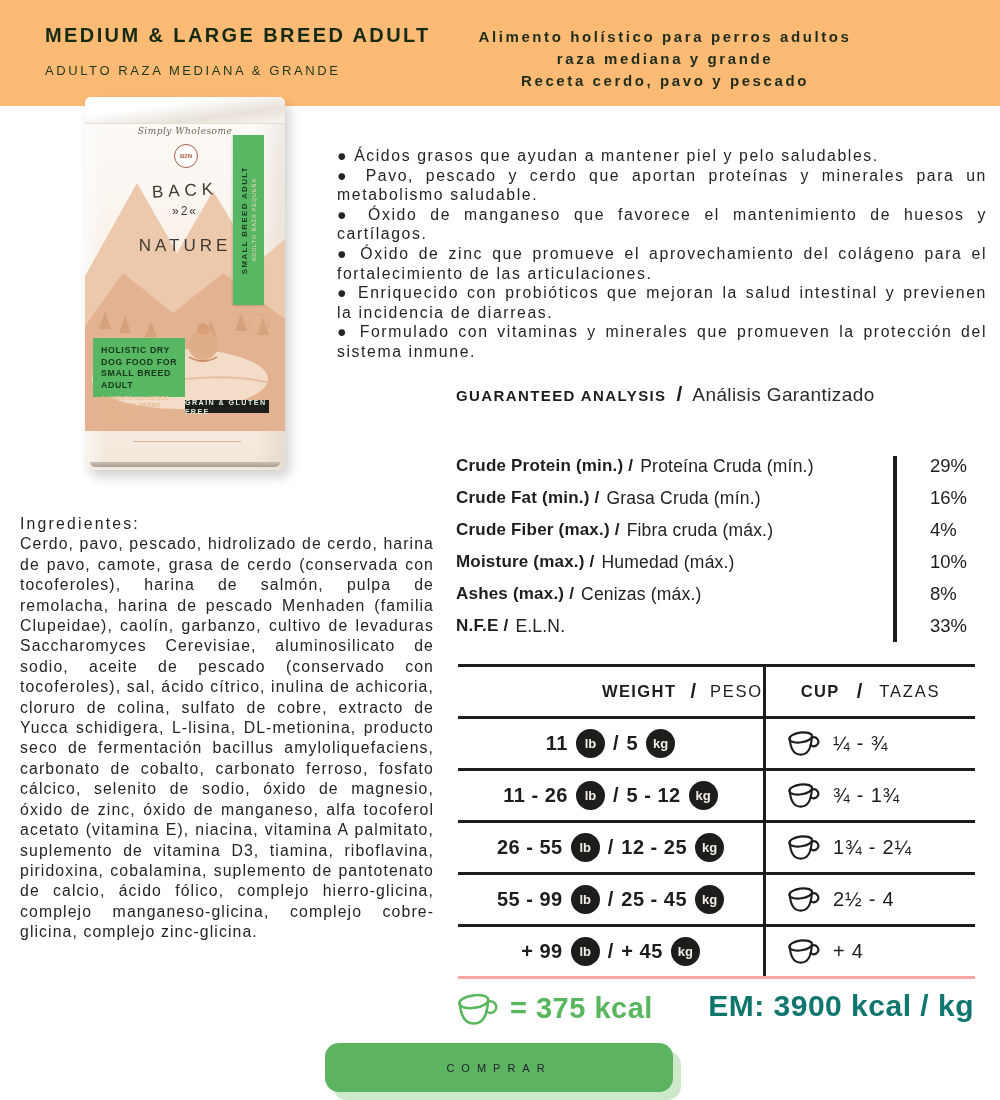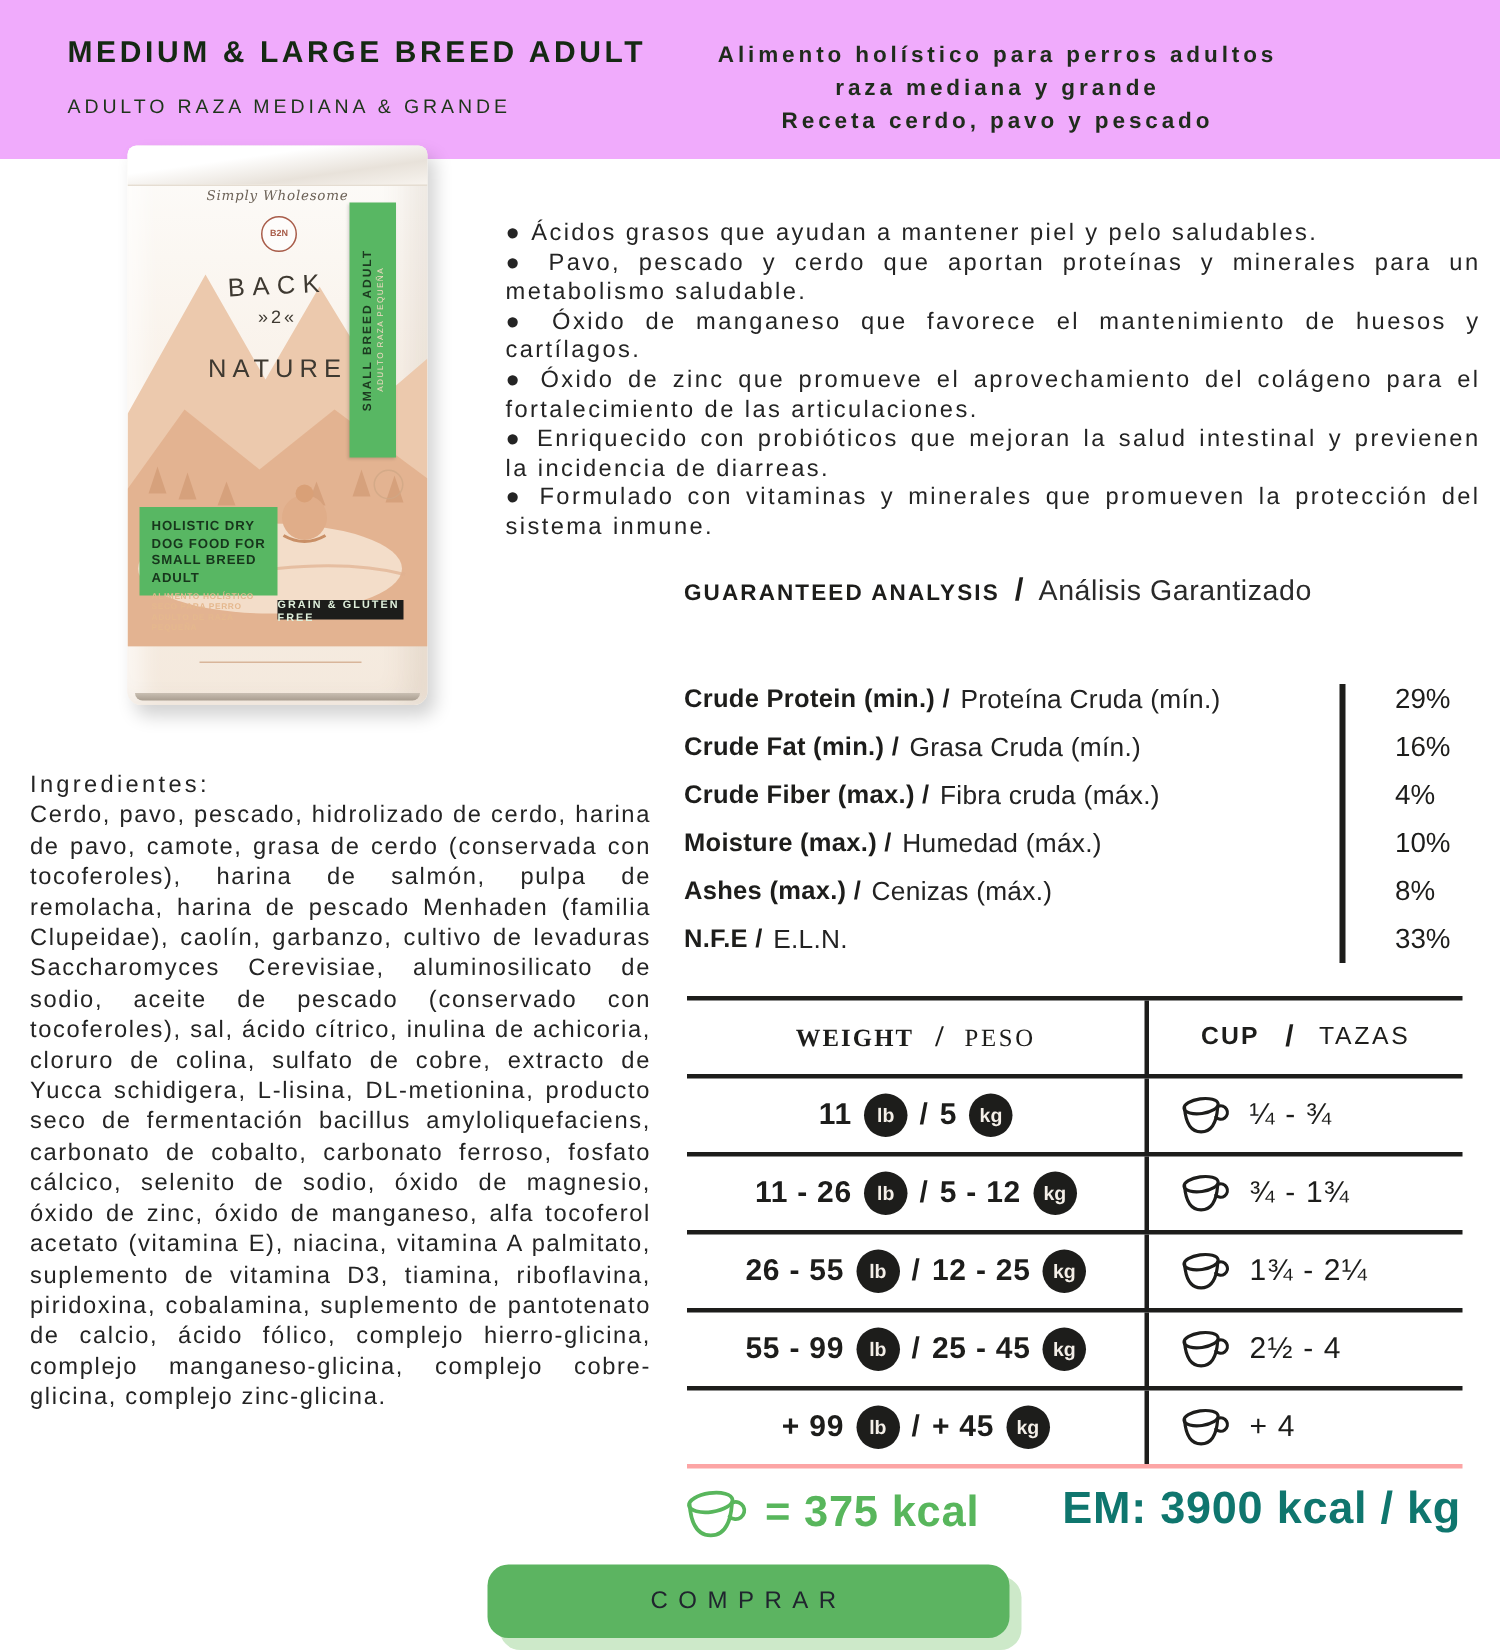--- a/index.html
+++ b/index.html
@@ -1,19 +1,19 @@
 <!DOCTYPE html>
 <html><head>
 <meta charset="utf-8">
 <style>
   html,body{margin:0;padding:0;background:#ffffff;}
   body{width:1000px;height:1100px;position:relative;font-family:"Liberation Sans",sans-serif;color:#1d1d1b;overflow:hidden;}
 
   
-  .header-band{position:absolute;left:0;top:0;width:1000px;height:106px;background:#f0abfc;}
+  .header-band{position:absolute;left:0;top:0;width:1000px;height:106px;background:#fdba74;}
   .header-left{position:absolute;left:45px;top:24px;}
   .header-title{font-size:20px;font-weight:bold;letter-spacing:2.4px;color:#142а12;color:#152913;}
   .header-subtitle{margin-top:16px;font-size:13px;letter-spacing:2.6px;color:#1d3519;}
   .header-right{position:absolute;left:450px;top:26px;width:430px;text-align:center;font-size:15px;font-weight:bold;letter-spacing:2.6px;line-height:22px;color:#1f2c1c;}
 
   
   .bag{position:absolute;left:85px;top:97px;width:200px;height:373px;}
   .bag-body{position:absolute;inset:0;background:linear-gradient(180deg,#fdfcfa 0%,#f9f2ea 40%,#f4e9dd 100%);border-radius:6px 6px 9px 9px;box-shadow:5px 7px 12px rgba(0,0,0,.18), inset -14px 0 18px rgba(120,90,60,.10), inset 10px 0 14px rgba(255,255,255,.6);overflow:hidden;}
   .bag-top{position:absolute;left:0;top:0;right:0;height:26px;background:linear-gradient(172deg,#ffffff 35%,#e8e2da 70%,#f7f3ee 100%);border-bottom:1px solid #e5ddd2;}
   .bag-scene{position:absolute;left:0;top:24px;width:200px;height:310px;}
@@ -76,21 +76,21 @@
   .energy-equals{position:absolute;left:510px;top:992px;font-size:29px;font-weight:bold;color:#58b65c;letter-spacing:.5px;}
   .energy-em{position:absolute;right:26px;top:989px;font-size:30px;font-weight:bold;color:#0f766e;letter-spacing:.5px;}
 
   
   .ingredients{position:absolute;left:20px;top:514px;width:414px;}
   .ingredients-title{font-size:15.8px;letter-spacing:2.2px;color:#242424;line-height:20.4px;}
   .ingredients-text{font-size:15.8px;line-height:20.4px;letter-spacing:1.1px;text-align:justify;color:#242424;}
 
   
   .buy-btn{position:absolute;left:325px;top:1043px;width:348px;height:49px;background:#5cb461;border-radius:14px;box-shadow:8px 8px 0 0 #cde9c9;display:flex;align-items:center;justify-content:center;cursor:pointer;border:none;}
-  .buy-label{font-size:16px;letter-spacing:7px;color:#20242e;}
+  .buy-label{font-size:11px;letter-spacing:7px;color:#20242e;}
 </style>
 </head>
 <body>
 
 <div class="header-band">
   <div class="header-left">
     <div class="header-title">MEDIUM &amp; LARGE BREED ADULT</div>
     <div class="header-subtitle">ADULTO RAZA MEDIANA &amp; GRANDE</div>
   </div>
   <div class="header-right">
@@ -189,21 +189,21 @@
     <span class="ga-en">N.F.E /</span>
     <span class="ga-es">E.L.N.</span>
     <span class="ga-value">33%</span>
   </div>
 </div>
 <div class="ga-bar"></div>
 
 <div class="ft">
 
   <div class="ft-row ft-head">
-    <div class="ft-cell-w" style="justify-content:center;font-family:Liberation Serif, serif;">
+    <div class="ft-cell-w" style="justify-content:flex-end;">
       <span class="fh-bold">WEIGHT</span>
       <span class="fh-slash">/</span>
       <span class="fh-reg">PESO</span>
     </div>
     <div class="ft-cell-c" style="justify-content:center;padding-left:0;">
       <span class="fh-bold">CUP</span>
       <span class="fh-slash">/</span>
       <span class="fh-reg">TAZAS</span>
     </div>
   </div>

